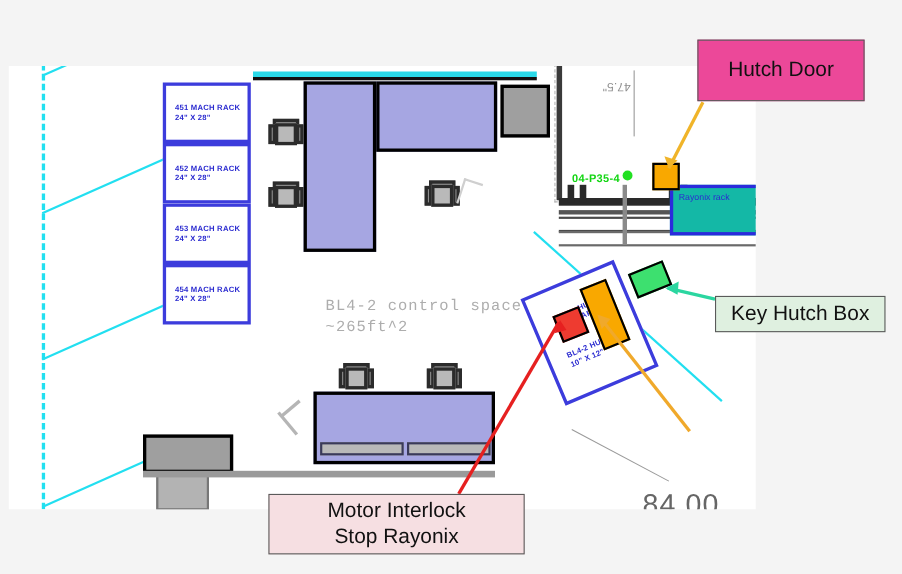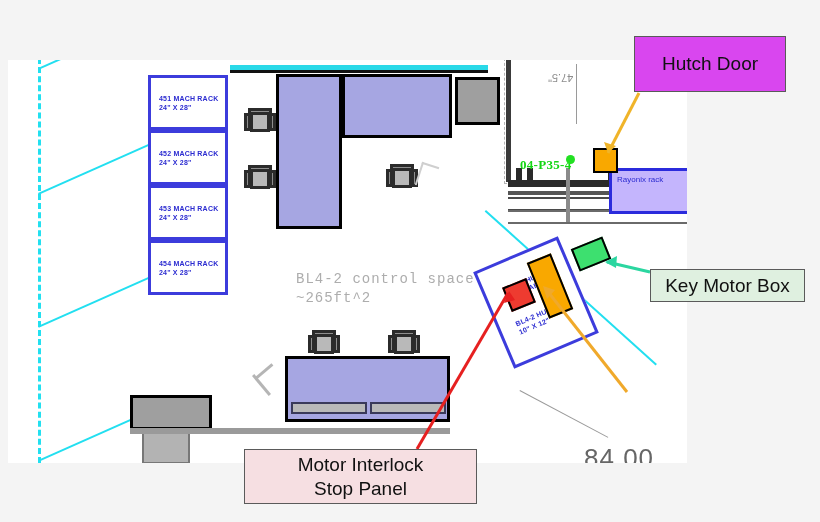--- a/index.html
+++ b/index.html
@@ -28,41 +28,41 @@
 
   
   .graybox{position:absolute;background:#9f9f9f;border:3px solid #000;box-sizing:border-box;}
   .graybox-l{position:absolute;background:#b3b3b3;border:2px solid #777;box-sizing:border-box;}
 
   
   .bluebox{position:absolute;border:3px solid #3c3cdc;box-sizing:border-box;background:#fff;}
   .bluelabel{position:absolute;color:#2b2bd0;font-size:7px;line-height:8px;font-family:"Liberation Sans",sans-serif;font-weight:bold;letter-spacing:.2px;}
 
   
-  .rayonix{position:absolute;border:3px solid #2b2bdc;box-sizing:border-box;background:#c4b5fd;}
+  .rayonix{position:absolute;border:3px solid #2b2bdc;box-sizing:border-box;background:#14b8a6;}
   .rayonix span{position:absolute;left:5px;top:4px;color:#2b2bd0;font-size:8px;line-height:10px;}
 
   
   .cyanV{position:absolute;border-left:3px dashed #22e0f0;}
   .cyanDiag{position:absolute;height:0;border-top:2px solid #22dff0;transform-origin:0 0;}
 
   
   .cadtext{position:absolute;color:#adadad;font-family:"Liberation Mono","DejaVu Sans Mono",monospace;font-size:14px;line-height:17px;letter-spacing:1px;white-space:pre;}
   .dimtext{position:absolute;color:#8d8d8d;font-family:"Liberation Sans",sans-serif;font-size:11px;}
   .bignum{position:absolute;color:#666;font-family:"Liberation Sans",sans-serif;font-size:26px;letter-spacing:1px;}
-  .greentext{position:absolute;color:#13d613;font-size:13px;font-weight:bold;letter-spacing:.3px;font-family:Liberation Serif, serif;}
+  .greentext{position:absolute;color:#13d613;font-size:10px;font-weight:bold;letter-spacing:.3px;}
 
   
   .marker{position:absolute;border:2px solid #000;box-sizing:border-box;}
 
   
   .callout{position:absolute;border:1px solid #5a5a5a;box-sizing:border-box;
            display:flex;align-items:center;justify-content:center;text-align:center;
            font-family:"Liberation Sans",sans-serif;font-size:19px;color:#111;line-height:24px;padding:4px 10px;}
-  .callout.cream{background:#d946ef;text-align:right;}
+  .callout.cream{background:#ec4899;text-align:right;}
   .callout.green{background:#dff0e0;}
   .callout.pink{background:#f6dfe2;}
 
   svg.overlay{position:absolute;left:0;top:0;width:820px;height:522px;pointer-events:none;}
 </style>
 </head>
 <body>
 
 <div id="stage">
 
@@ -202,24 +202,24 @@
     <polygon points="509,291 504,303 515,300" fill="#e62020"></polygon>
   </svg>
 
   <div class="callout cream" style="left:634px;top:36px;width:152px;height:56px;">
     <div>
       <div>Hutch Door</div>
     </div>
   </div>
 
   <div class="callout green" style="left:650px;top:269px;width:155px;height:33px;">
-    <div>Key Motor Box</div>
+    <div>Key Hutch Box</div>
   </div>
 
 
   <div class="callout pink" style="left:244px;top:449px;width:233px;height:55px;">
     <div>
       <div>Motor Interlock</div>
-      <div>Stop Panel</div>
+      <div>Stop Rayonix</div>
     </div>
   </div>
 
 </div>
 
 </body></html>

